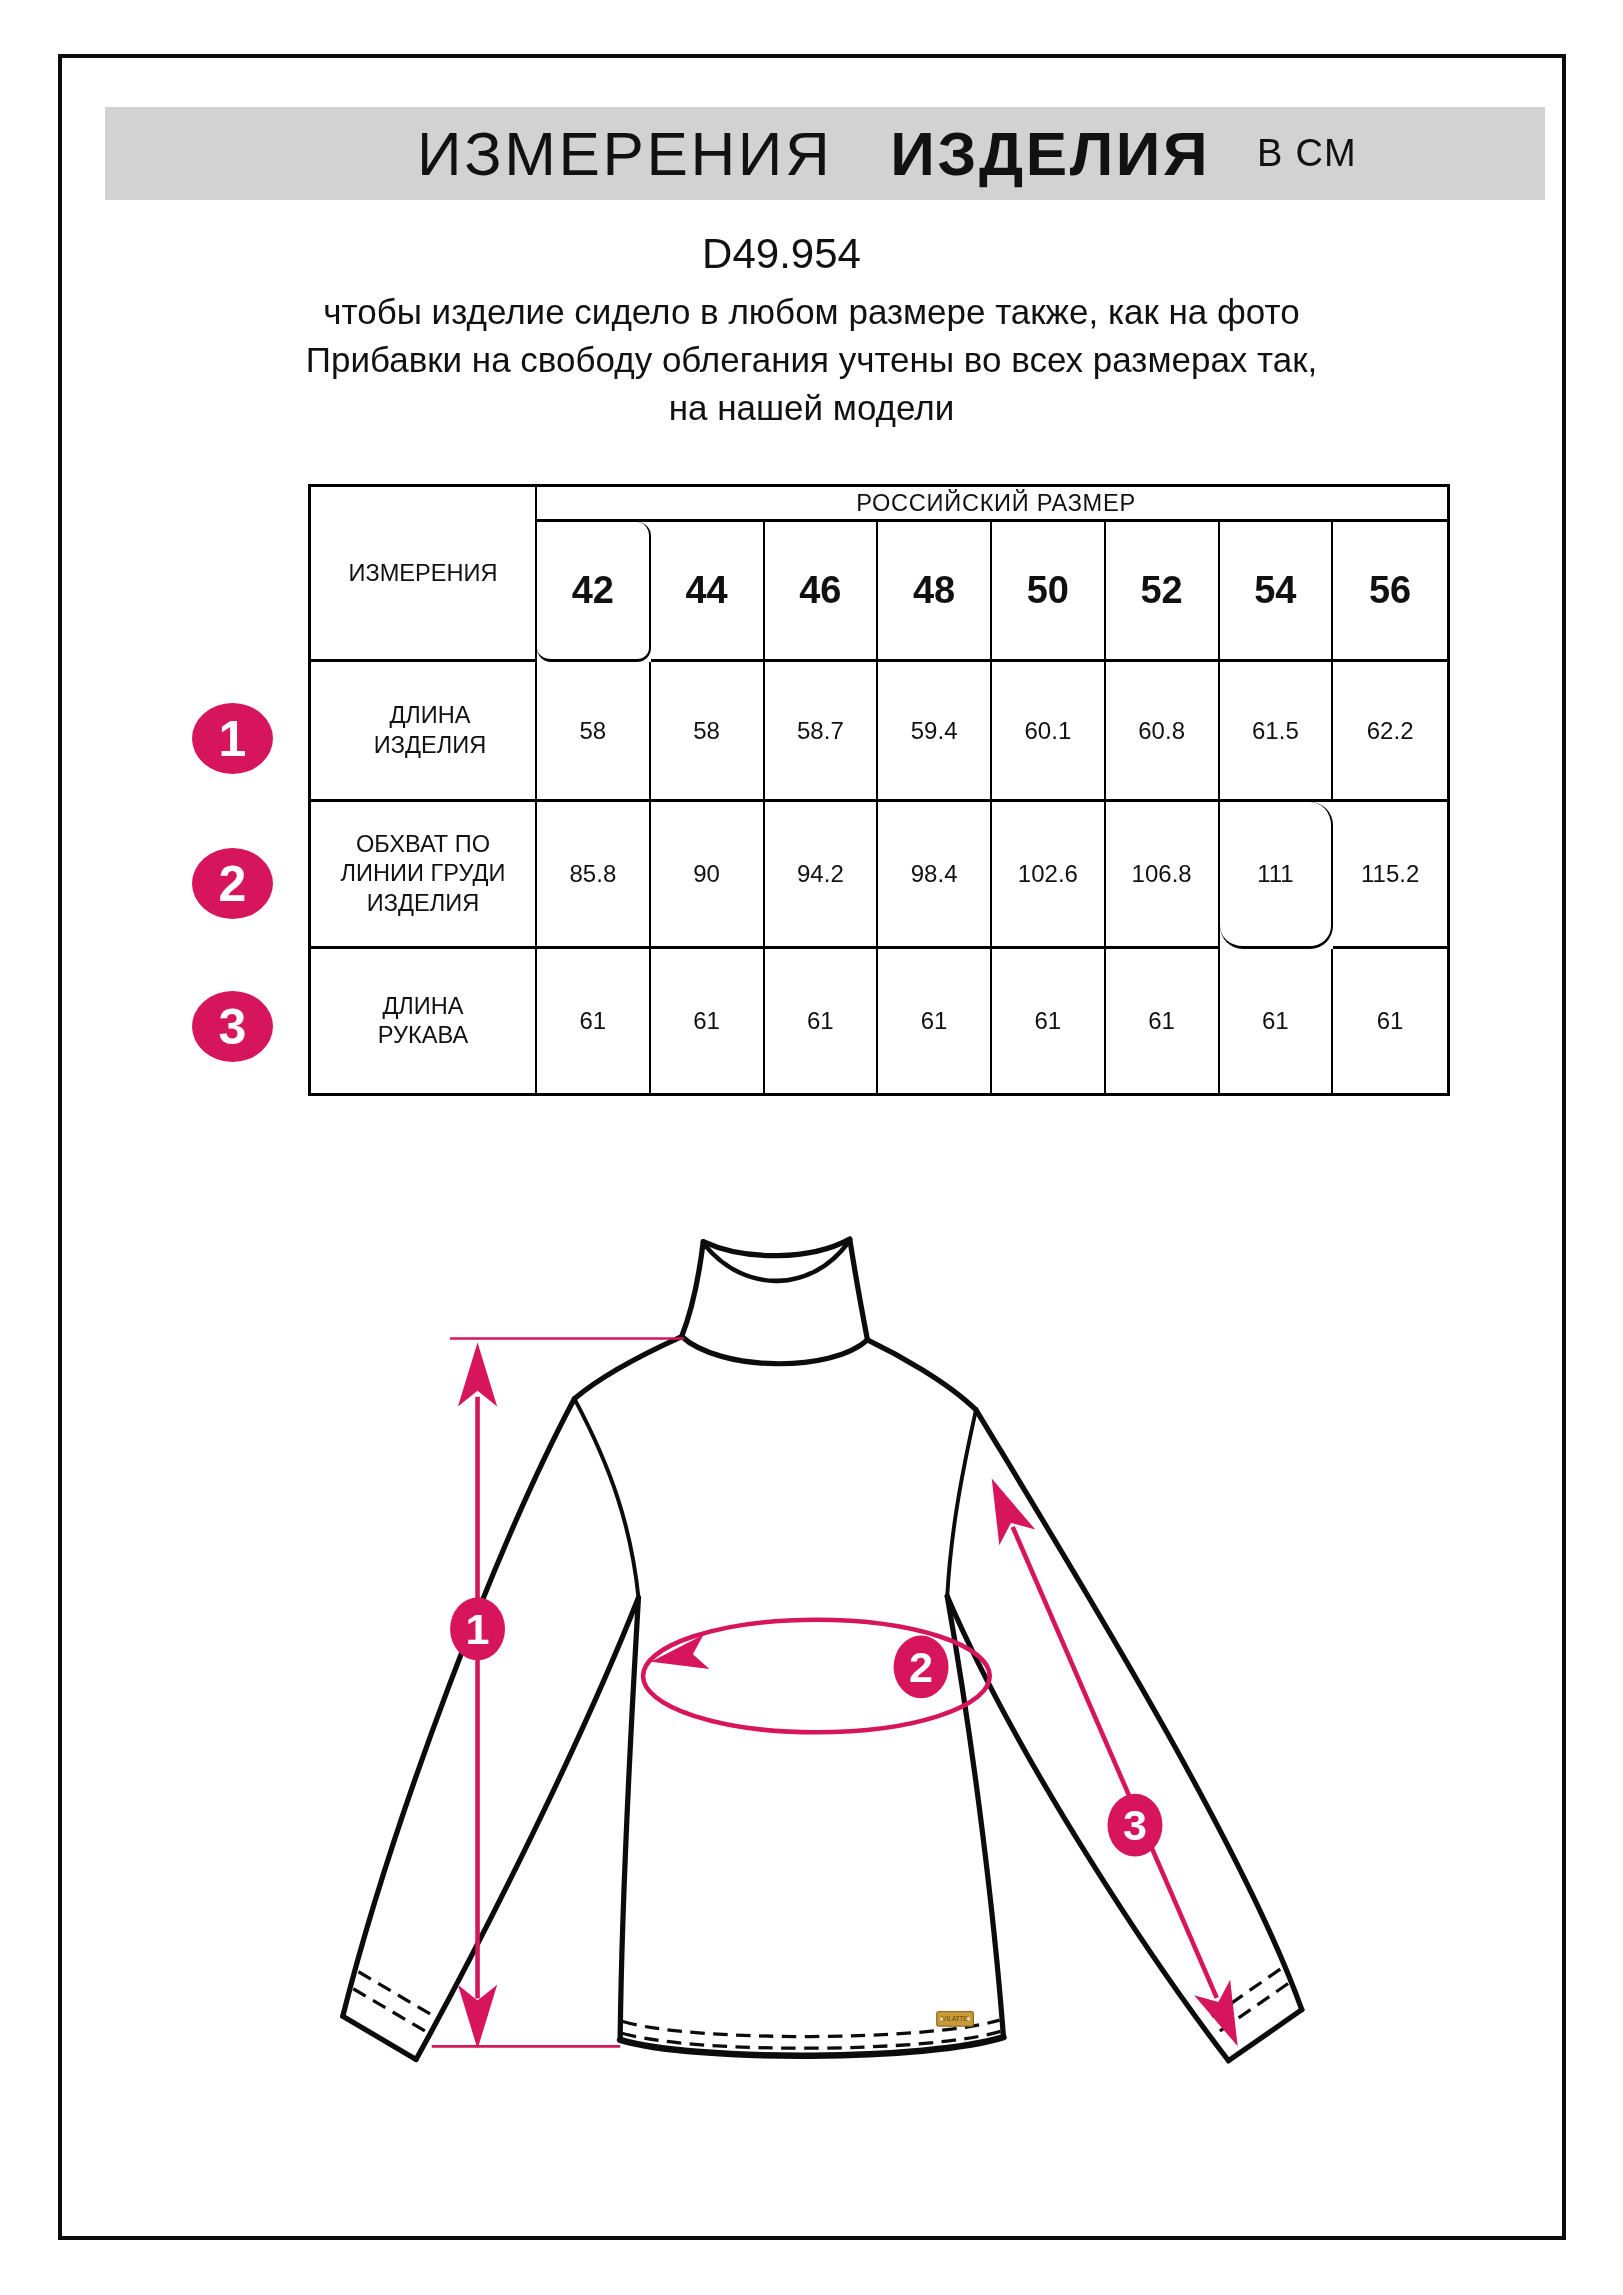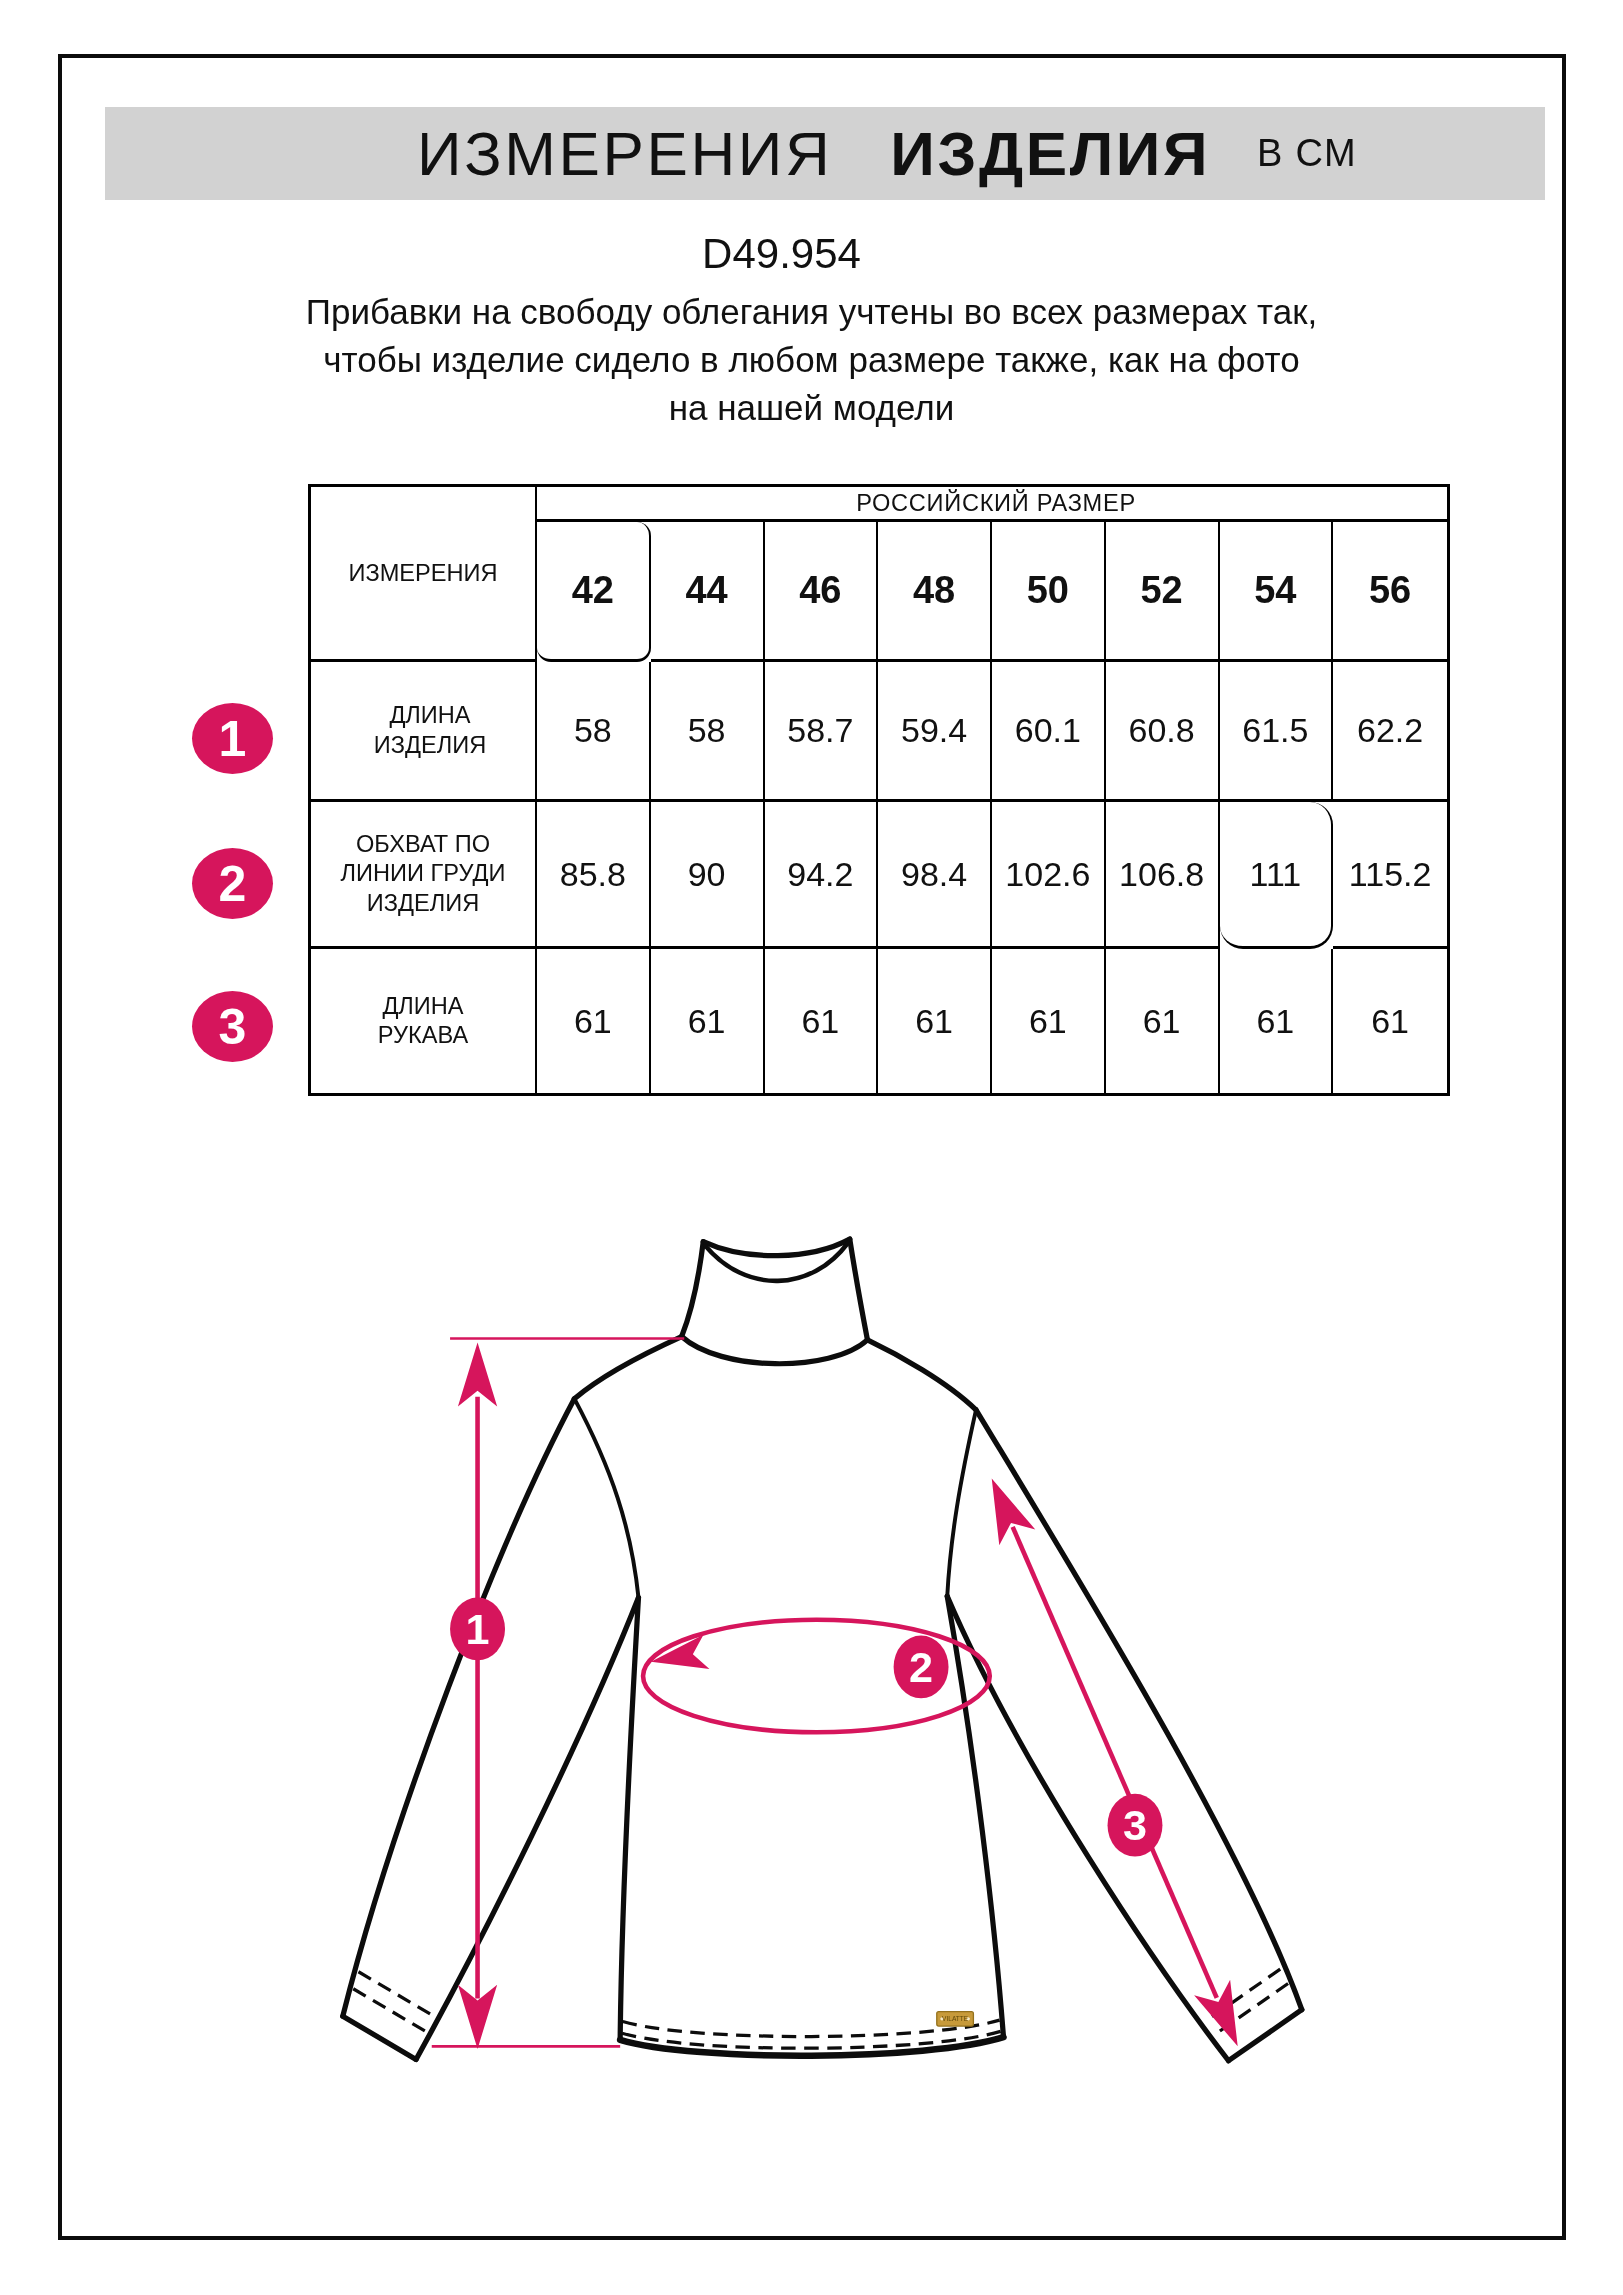--- a/index.html
+++ b/index.html
@@ -16,42 +16,42 @@
   .size-table{left:308px;top:484px;width:1142px;height:612px;border:3.3px solid #000;box-sizing:border-box;
     display:grid;grid-template-columns:226px repeat(8,1fr);grid-template-rows:35px 140px 140px 147px 1fr;}
   .cell{display:flex;align-items:center;justify-content:center;text-align:center;
     border-right:2px solid #000;border-bottom:3.3px solid #000;box-sizing:border-box;}
   .no-r{border-right:none;}
   .no-b{border-bottom:none;}
   .corner{font-size:23.6px;}
   .shdr{font-size:23.6px;letter-spacing:0.7px;}
   .size{font-size:38px;font-weight:700;}
   .rlabel{font-size:23.6px;line-height:1.25;padding:0 25px;}
-  .val{font-size:34px;}
+  .val{font-size:24px;}
   .row-badge{width:81px;height:71px;border-radius:50%;background:#d6155c;color:#fff;
     display:flex;align-items:center;justify-content:center;font-size:50px;font-weight:700;}
   .rb1{left:192px;top:703px;} .rb2{left:192px;top:848px;} .rb3{left:192px;top:991px;}
   svg.garment{left:0;top:0;width:1623px;height:2295px;}
 </style>
 </head>
 <body>
 
 <div class="abs frame"></div>
 
 <div class="abs title-band">
   <span class="t1">ИЗМЕРЕНИЯ</span>
   <span class="t2">ИЗДЕЛИЯ</span>
   <span class="t3">В СМ</span>
 </div>
 
 <div class="abs code">D49.954</div>
 
 <div class="abs note">
+  <div>чтобы изделие сидело в любом размере также, как на фото</div>
   <div>Прибавки на свободу облегания учтены во всех размерах так,</div>
-  <div>чтобы изделие сидело в любом размере также, как на фото</div>
   <div>на нашей модели</div>
 </div>
 
 <div class="abs size-table">
     <div class="cell corner" style="grid-area: 1 / 1 / 3 / 2;">ИЗМЕРЕНИЯ</div>
     <div class="cell shdr no-r" style="grid-area: 1 / 2 / 2 / 10; padding-left: 8px;">РОССИЙСКИЙ РАЗМЕР</div>
     <div class="cell size" style="grid-area: 2 / 2; border-radius: 14px;">42</div>
     <div class="cell size" style="grid-area: 2 / 3;">44</div>
     <div class="cell size" style="grid-area: 2 / 4;">46</div>
     <div class="cell size" style="grid-area: 2 / 5;">48</div>

